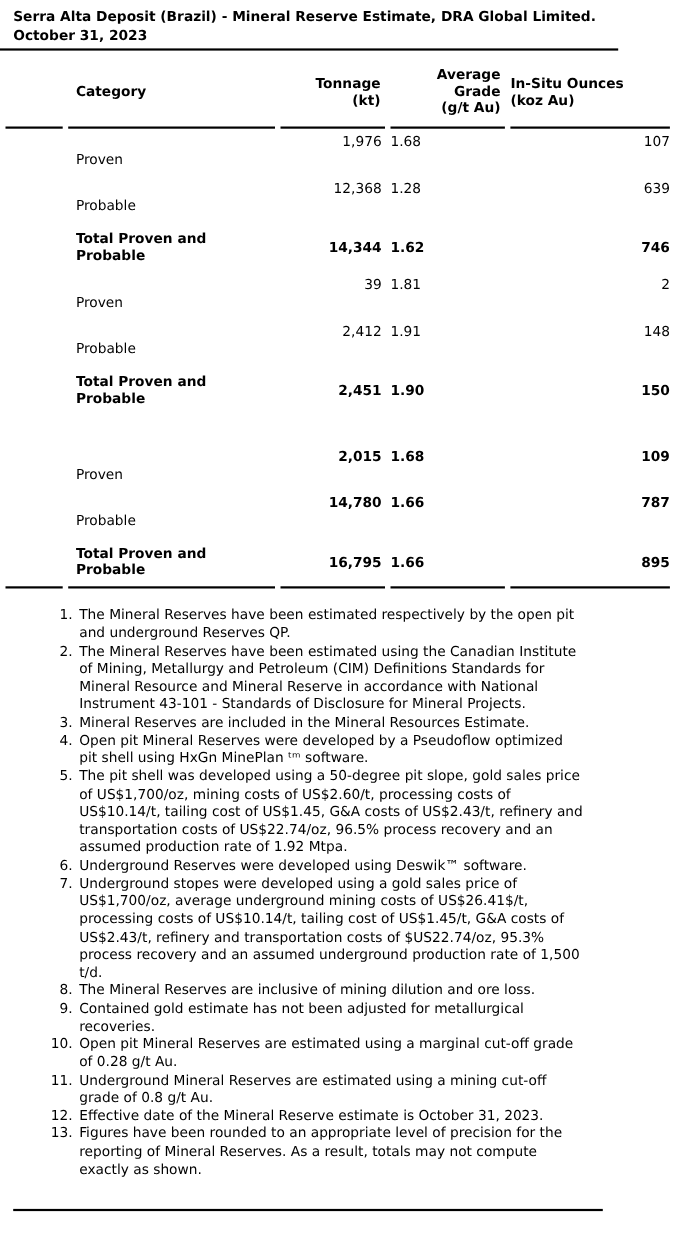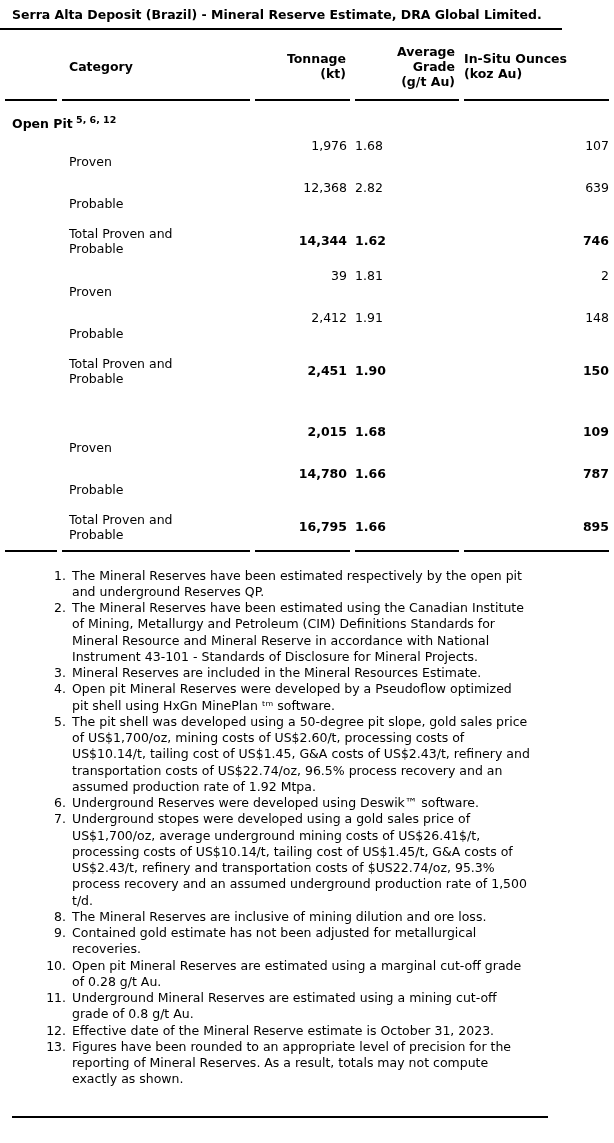--- a/index.html
+++ b/index.html
@@ -45,21 +45,21 @@
   tr.section-row sup { font-size:9.5px; }
 
   tr.data-row { height:42px; }
   tr.data-row td { line-height:1.2; }
   td.lbl { vertical-align:bottom; padding:0 0 7px 7px; }
   td.v-ton   { vertical-align:top; text-align:right;  padding:4px 3px 0 0; }
   td.v-grade { vertical-align:top;  padding:4px 9px 0 0; }
   td.v-oz    { vertical-align:top; text-align:right; padding:4px 0 0 18px; }
 
   tr.total-row { height:46px; }
-  tr.total-row td { font-weight:normal; vertical-align:middle; }
+  tr.total-row td { font-weight:bold; vertical-align:middle; }
   tr.total-row td.lbl { padding:4px 0 4px 7px; }
   tr.total-row td.v-ton, tr.total-row td.v-grade, tr.total-row td.v-oz { padding-top:0; padding-bottom:0; }
   tr.total-row td.lbl span { display:inline-block; max-width:132px; }
   tr.values-bold td.v-ton, tr.values-bold td.v-grade, tr.values-bold td.v-oz { font-weight:bold; }
 
   tr.spacer-row { height:26px; }
   tr.rule-row td { border-top:2px solid #000; height:0; padding:0; }
 
   
   .notes { margin-top:15px; padding:0 14px 0 12px; }
@@ -68,20 +68,21 @@
   ol.notes-list li { line-height:1.3; margin:0; padding-left:2px; }
   .bottom-rule { border-top:2px solid #000; margin-top:28px; height:0; }
 </style>
 </head>
 <body>
 
 <div class="page">
 
   <div class="title-block">
     <div>Serra Alta Deposit (Brazil) - Mineral Reserve Estimate, DRA Global Limited.</div>
+    <div>October 31, 2023</div>
   </div>
 
   <table class="reserve">
     <colgroup>
       <col class="c-indent">
         <col class="c-cat">
         <col class="c-ton">
         <col class="c-grade">
         <col class="c-oz">
     </colgroup>
@@ -92,35 +93,32 @@
         <th class="h-r">Tonnage
 (kt)</th>
         <th class="h-r">Average
 Grade
 (g/t Au)</th>
         <th class="h-c">In-Situ Ounces
 (koz Au)</th>
       </tr>
     </thead>
     <tbody id="table-body">
-        <tr class="section-row">
-          <td colspan="5"><span>Open Pit</span><sup> 5, 6, 12</sup></td>
-        </tr>
         <tr class="data-row">
           <td></td>
           <td class="lbl"><span>Proven</span></td>
           <td class="v-ton">1,976</td>
           <td class="v-grade">1.68</td>
           <td class="v-oz">107</td>
         </tr>
         <tr class="data-row">
           <td></td>
           <td class="lbl"><span>Probable</span></td>
           <td class="v-ton">12,368</td>
-          <td class="v-grade">2.82</td>
+          <td class="v-grade">1.28</td>
           <td class="v-oz">639</td>
         </tr>
         <tr class="data-row total-row values-bold">
           <td></td>
           <td class="lbl"><span>Total Proven and Probable</span></td>
           <td class="v-ton">14,344</td>
           <td class="v-grade">1.62</td>
           <td class="v-oz">746</td>
         </tr>
         <tr class="data-row">

